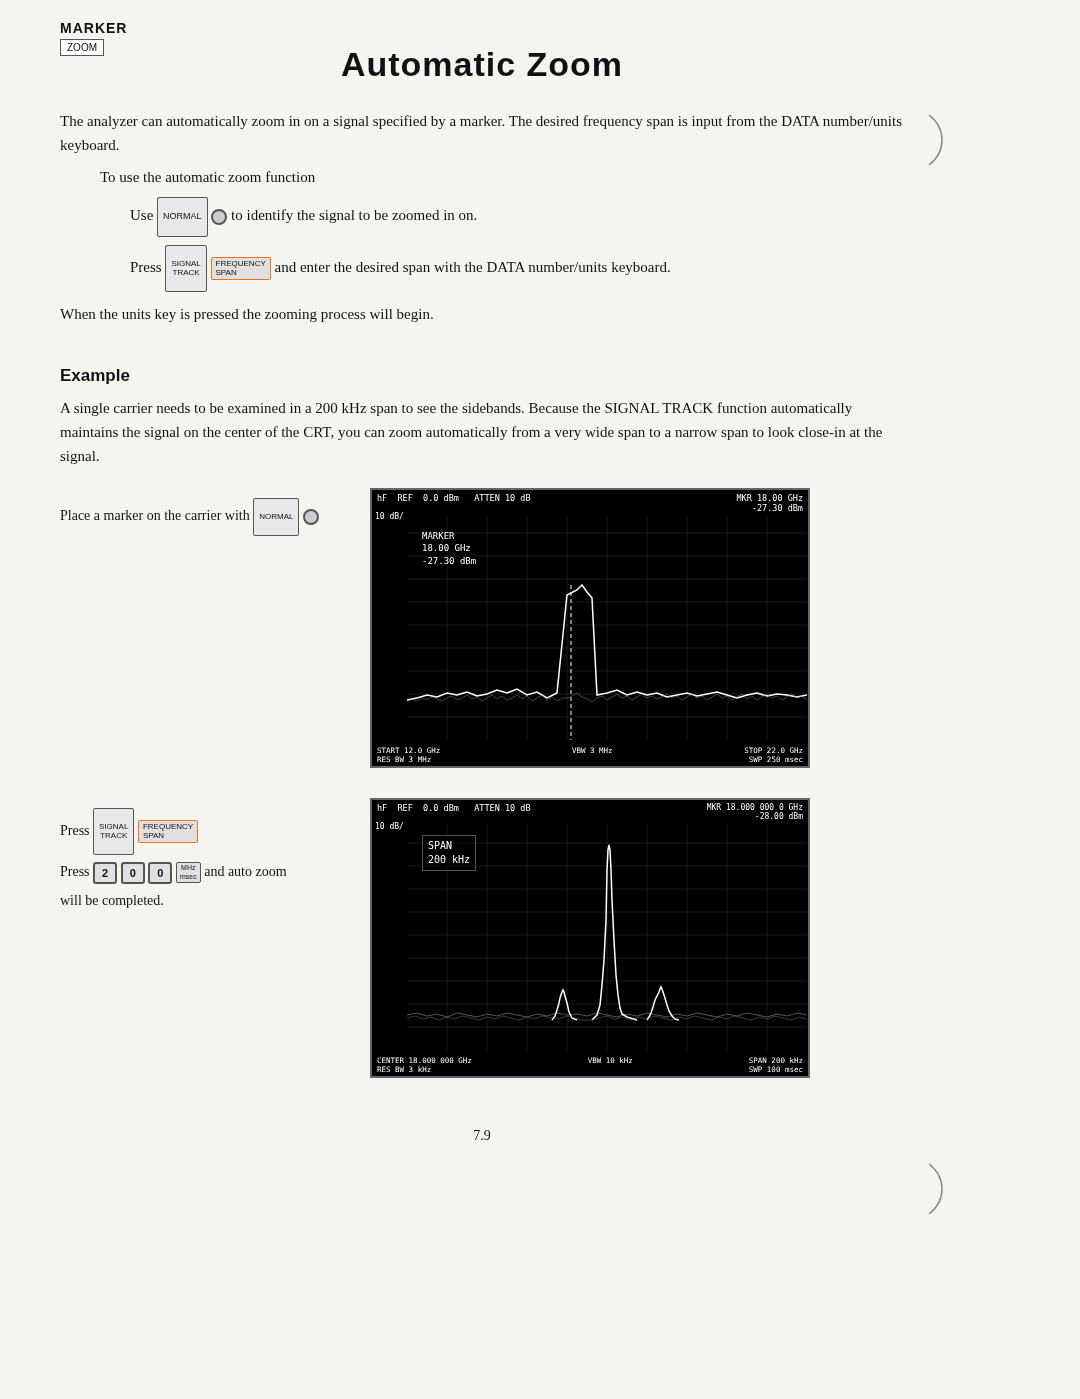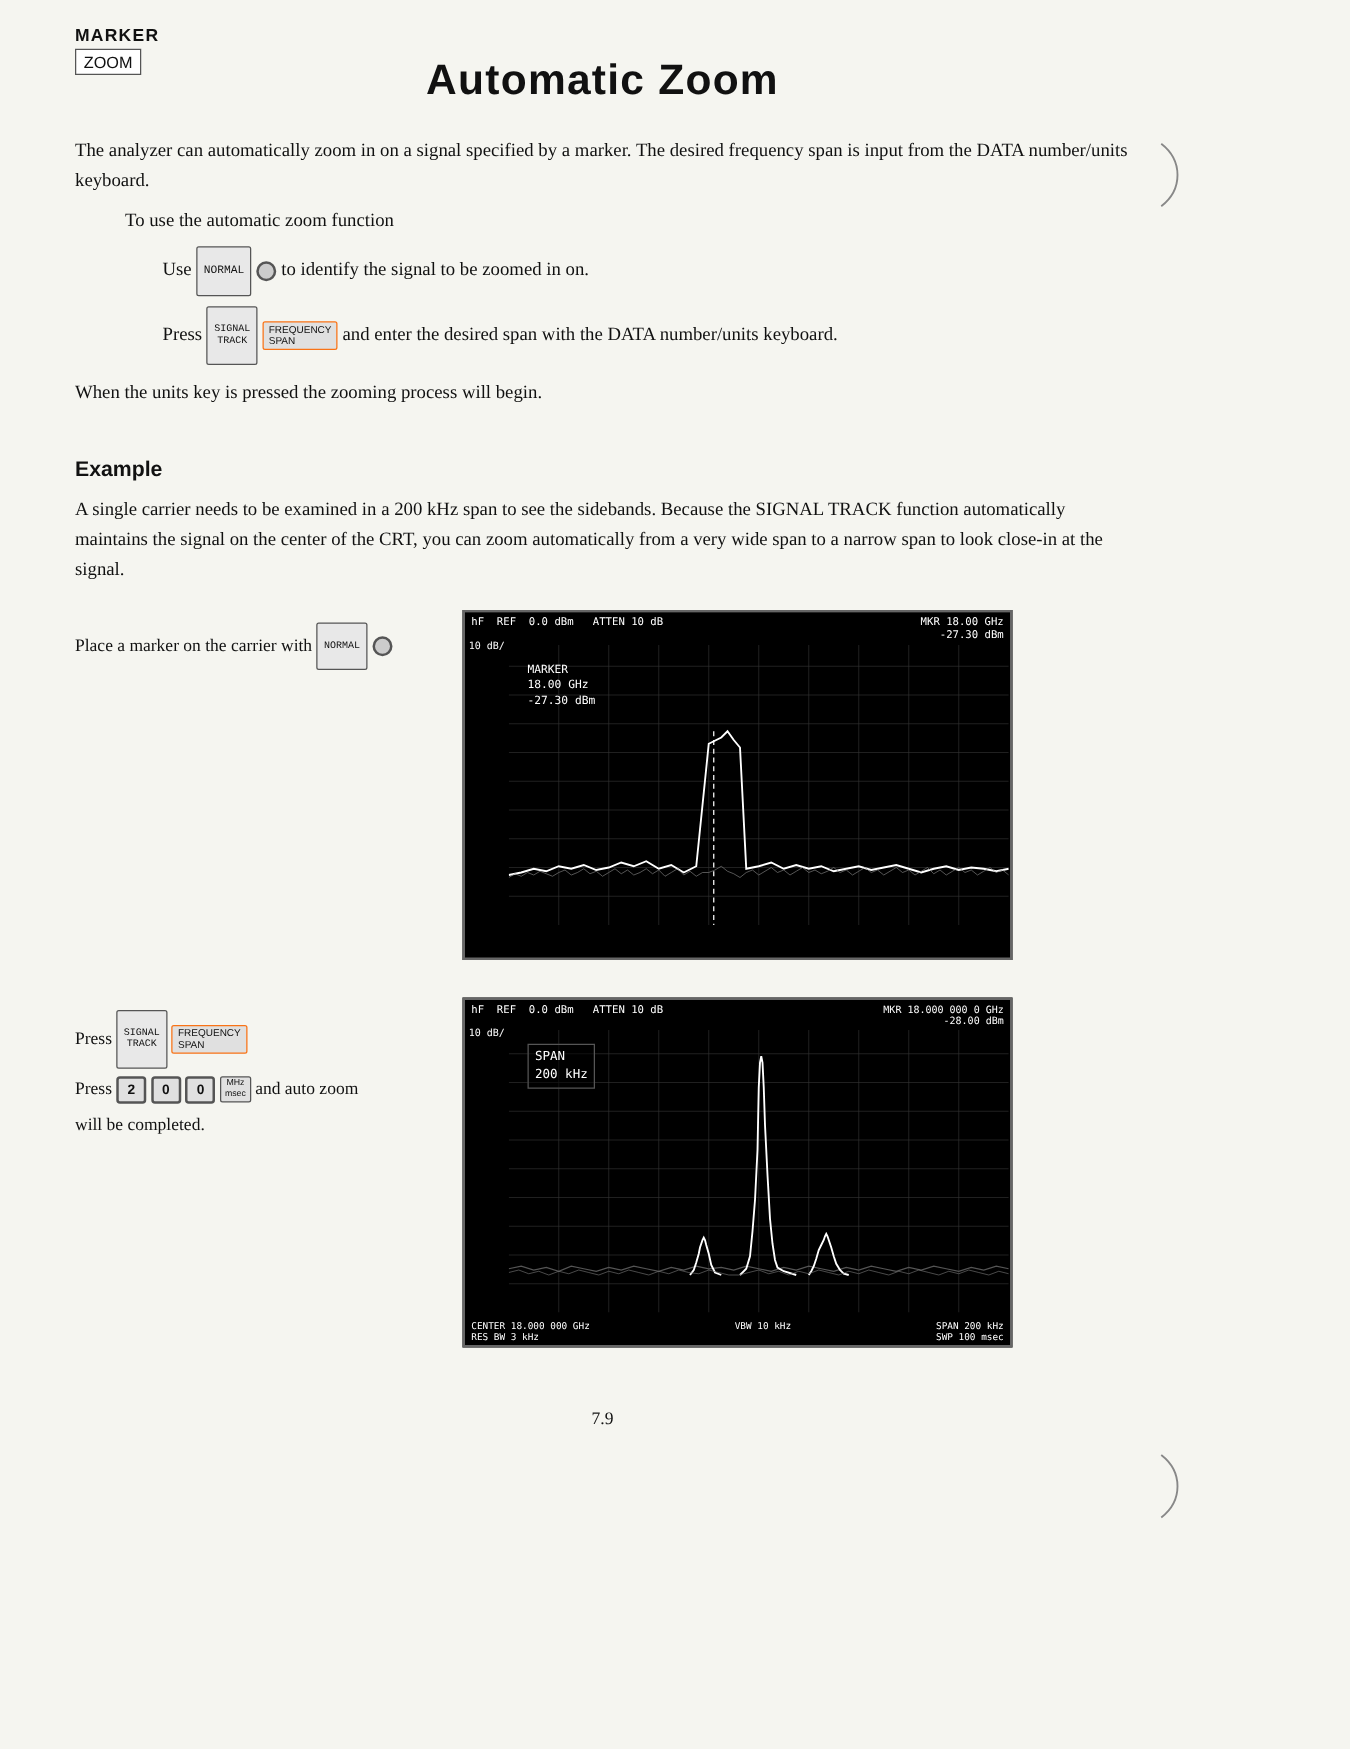--- a/index.html
+++ b/index.html
@@ -31,21 +31,21 @@
     .marker-title {
       font-family: Arial, Helvetica, sans-serif;
       font-weight: bold;
       font-size: 14px;
       letter-spacing: 1px;
     }
 
     .marker-box {
       border: 1px solid #555;
       padding: 2px 6px;
-      font-size: 13px;
+      font-size: 10px;
       display: inline-block;
       margin-top: 3px;
       font-family: Arial, Helvetica, sans-serif;
       background: #fff;
     }
 
     
     .page-title {
       text-align: center;
       font-family: 'Arial Black', Arial, sans-serif;
@@ -71,21 +71,21 @@
     .indent2 {
       margin-left: 70px;
     }
 
     
     .key-btn {
       display: inline-block;
       border: 1px solid #555;
       background: #e8e8e8;
       font-size: 9px;
-      font-family: Liberation Mono, monospace;
+      font-family: Liberation Sans, sans-serif;
       padding: 13px 5px;
       border-radius: 2px;
       vertical-align: middle;
       line-height: 1.3;
       text-align: center;
     }
 
     
     .example-heading {
       font-family: Arial, Helvetica, sans-serif;
@@ -300,20 +300,25 @@
 
           <polyline points="0,192 5,189 10,191 15,188 20,190 25,187 30,189 35,191 40,188 45,186 50,190 55,188 60,185 65,189 70,187 75,191 80,188 85,185 90,189 95,186 100,190 105,188 110,185 115,189 120,186 125,191 130,188 135,185 140,190 145,187 150,191 155,188 160,188 165,186 170,183 175,187 180,189 185,192 190,188 195,186 200,190 205,187 210,184 215,188 220,186 225,190 230,187 235,184 240,188 245,186 250,189 255,187 260,184 265,188 270,186 275,190 280,187 285,184 290,188 295,186 300,190 305,187 310,184 315,188 320,186 325,190 330,187 335,184 340,189 345,186 350,190 355,187 360,184 365,188 370,186 375,190 380,187 385,184 390,188 395,186 400,190" stroke="#888" stroke-width="0.5" fill="none"></polyline>
 
           <line x1="164" y1="75" x2="164" y2="230" stroke="#fff" stroke-width="1" stroke-dasharray="4,3"></line>
         </svg>
 
         <div style="position:absolute;top:40px;left:50px;color:#fff;font-size:9px;font-family:monospace;z-index:3;line-height:1.4;">
           MARKER<br>18.00 GHz<br>-27.30 dBm
         </div>
 
+        <div style="position:absolute;bottom:0;left:0;right:0;color:#fff;font-size:7.5px;font-family:monospace;display:flex;justify-content:space-between;padding:2px 5px;background:#000;z-index:2;">
+          <span>START 12.0 GHz<br>RES BW 3 MHz</span>
+          <span>VBW 3 MHz</span>
+          <span style="text-align:right;">STOP 22.0 GHz<br>SWP 250 msec</span>
+        </div>
       </div>
     </div>
   </div>
 
   <div class="example-row" style="margin-top:10px;">
     <div class="example-left">
       <p class="step-text">
         <span>Press </span>
         <span class="key-btn" style="font-size:8px;line-height:1.2;">SIGNAL<br>TRACK</span>
         <span class="freq-key" style="font-size:8px;line-height:1.2;">FREQUENCY<br>SPAN</span>

